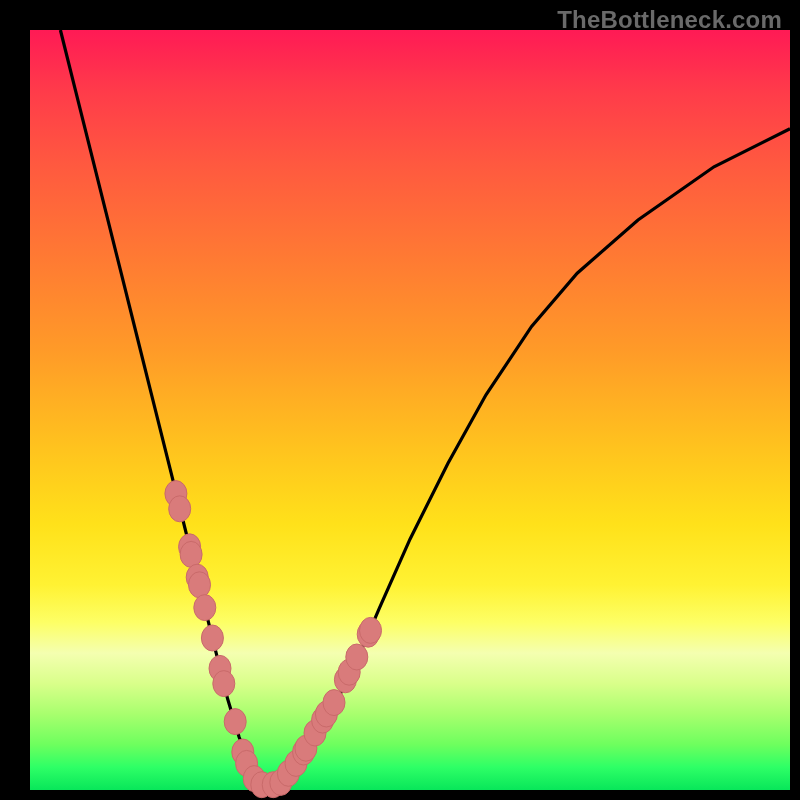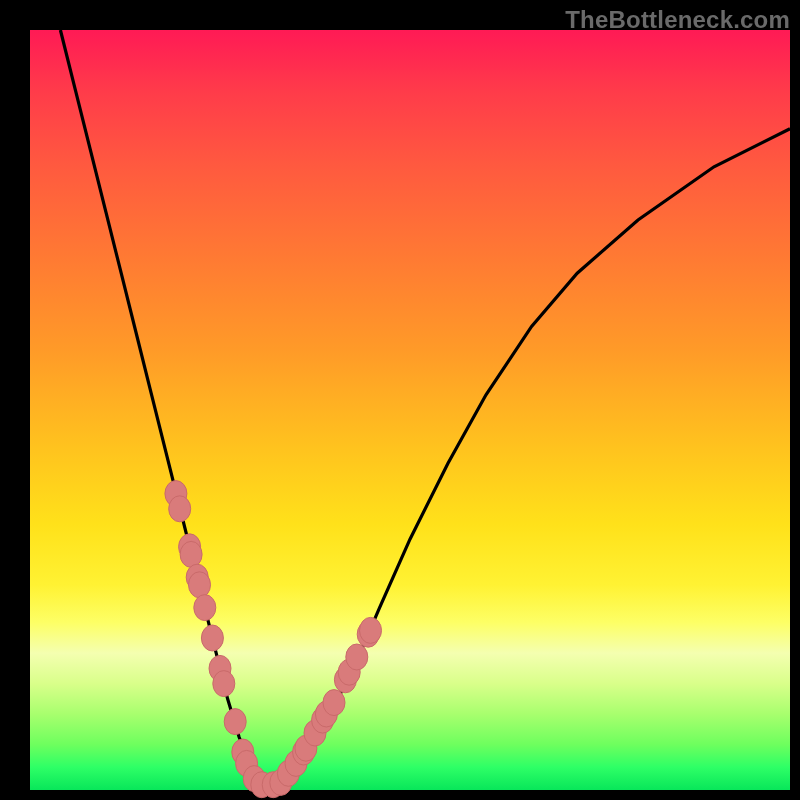--- a/index.html
+++ b/index.html
@@ -39,21 +39,21 @@
       #d9ff8a 86%,
       #a8ff6e 90%,
       #6eff5e 94%,
       #2eff66 97%,
       #08e65a 100%
     );
   }
   .watermark {
     position: absolute;
     top: 6px;
-    right: 10px;
+    right: 18px;
     font-size: 24px;
     font-weight: 600;
     color: #6a6a6a;
     letter-spacing: 0.2px;
     user-select: none;
   }
   svg.curve {
     position: absolute;
     left: 0;
     top: 0;

